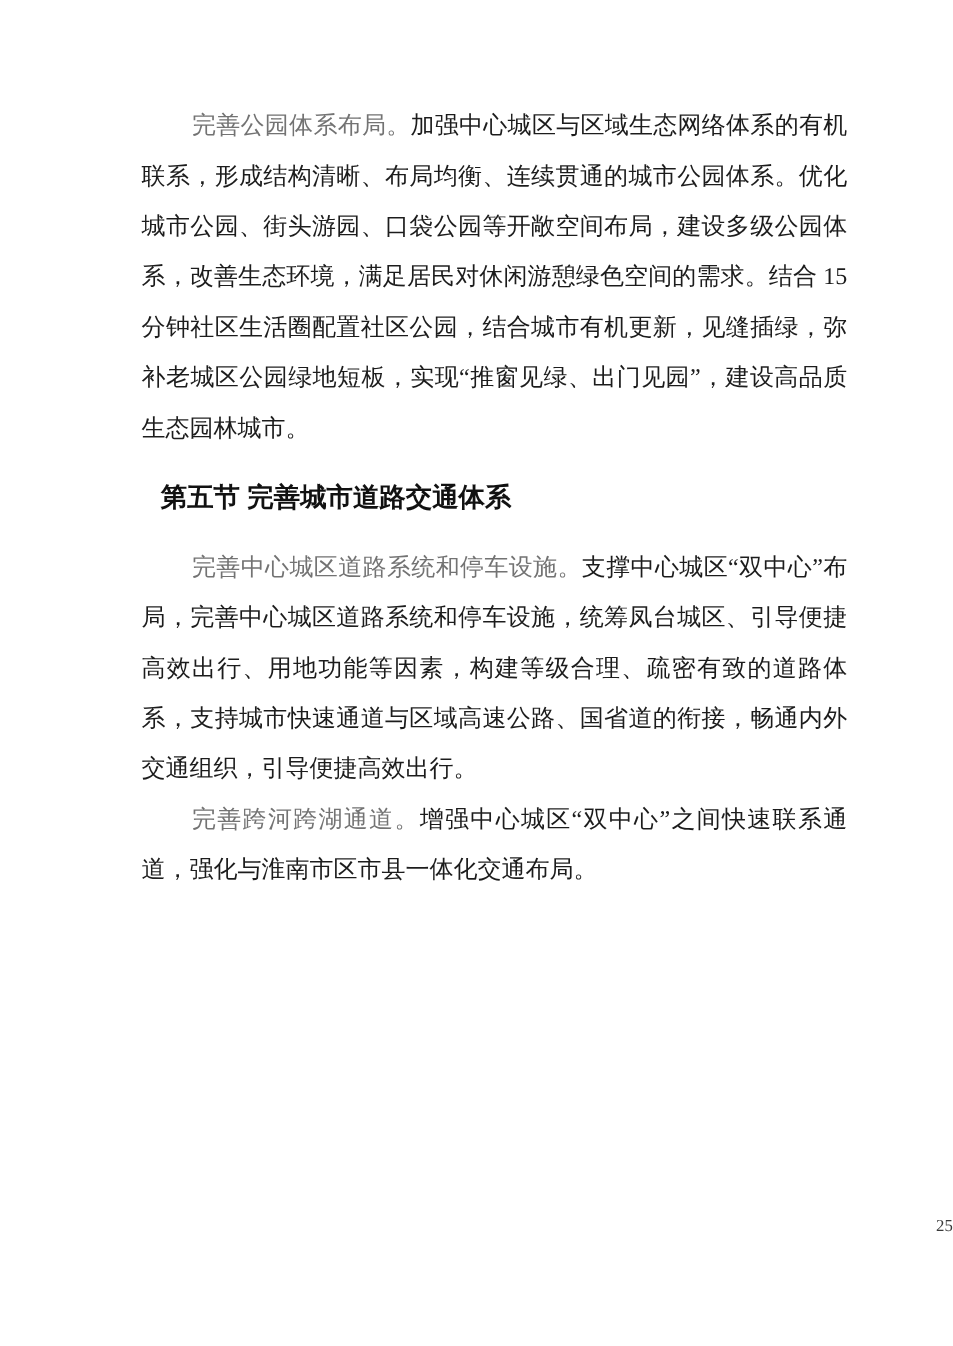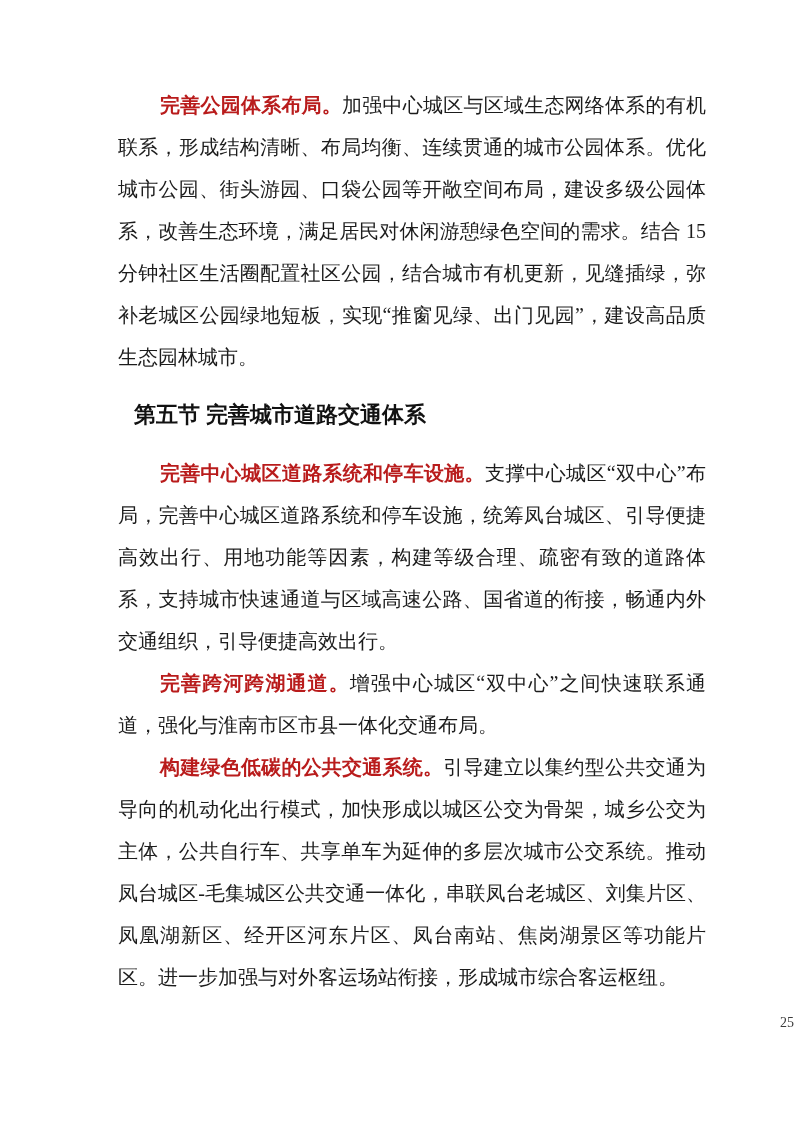--- a/index.html
+++ b/index.html
@@ -27,22 +27,22 @@
     font-size: 20px;
     line-height: 42px;
     text-align: justify;
     color: #1c1c1c;
     font-family: "Liberation Serif", "DejaVu Serif", serif;
   }
   p.body-para.indent {
     text-indent: 42px;
   }
   strong.lead {
-    font-weight: 700;
-    color: #b91c1c;
+    font-weight: 400;
+    color: #737373;
     font-family: "Liberation Sans", "DejaVu Sans", sans-serif;
   }
   h2.section-heading {
     margin: 16px;
     font-size: 22px;
     line-height: 42px;
     text-align: left;
     font-weight: 700;
     color: #111111;
     font-family: "Liberation Sans", "DejaVu Sans", sans-serif;
@@ -61,16 +61,15 @@
 </style>
 </head>
 <body>
 
 <div class="page">
   <div class="content" id="content">
       <p class="body-para indent"><strong class="lead">完善公园体系布局。</strong><span>加强中心城区与区域生态网络体系的有机联系，形成结构清晰、布局均衡、连续贯通的城市公园体系。优化城市公园、街头游园、口袋公园等开敞空间布局，建设多级公园体系，改善生态环境，满足居民对休闲游憩绿色空间的需求。结合 15 分钟社区生活圈配置社区公园，结合城市有机更新，见缝插绿，弥补老城区公园绿地短板，实现“推窗见绿、出门见园”，建设高品质生态园林城市。</span></p>
       <h2 class="section-heading">第五节 完善城市道路交通体系</h2>
       <p class="body-para indent"><strong class="lead">完善中心城区道路系统和停车设施。</strong><span>支撑中心城区“双中心”布局，完善中心城区道路系统和停车设施，统筹凤台城区、引导便捷高效出行、用地功能等因素，构建等级合理、疏密有致的道路体系，支持城市快速通道与区域高速公路、国省道的衔接，畅通内外交通组织，引导便捷高效出行。</span></p>
       <p class="body-para indent"><strong class="lead">完善跨河跨湖通道。</strong><span>增强中心城区“双中心”之间快速联系通道，强化与淮南市区市县一体化交通布局。</span></p>
-      <p class="body-para indent"><strong class="lead">构建绿色低碳的公共交通系统。</strong><span>引导建立以集约型公共交通为导向的机动化出行模式，加快形成以城区公交为骨架，城乡公交为主体，公共自行车、共享单车为延伸的多层次城市公交系统。推动凤台城区-毛集城区公共交通一体化，串联凤台老城区、刘集片区、凤凰湖新区、经开区河东片区、凤台南站、焦岗湖景区等功能片区。进一步加强与对外客运场站衔接，形成城市综合客运枢纽。</span></p>
     </div>
   <div class="page-number">25</div>
 </div>
 
 </body></html>

